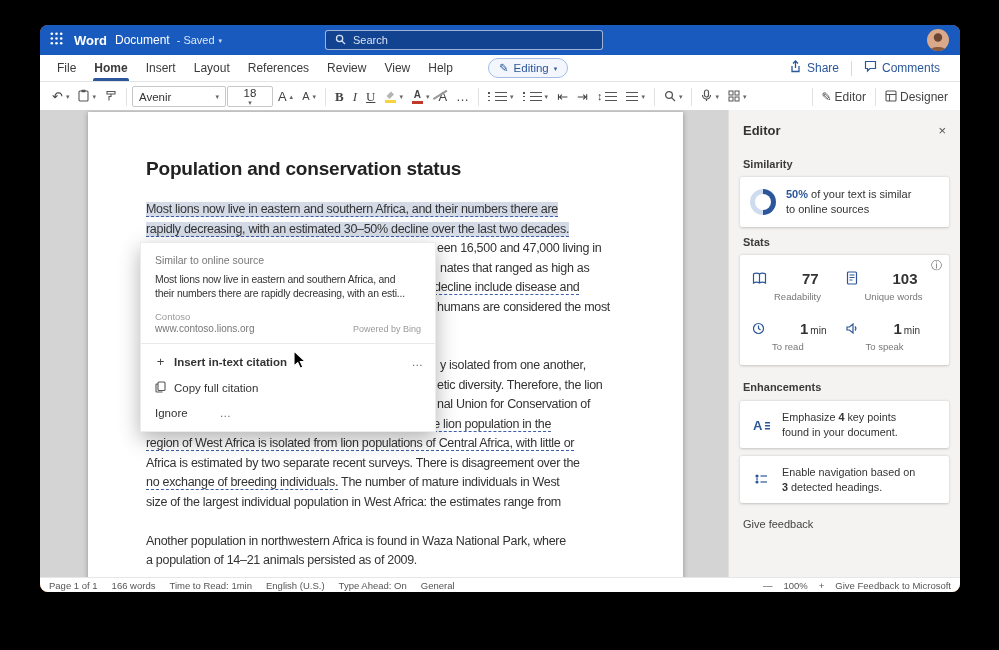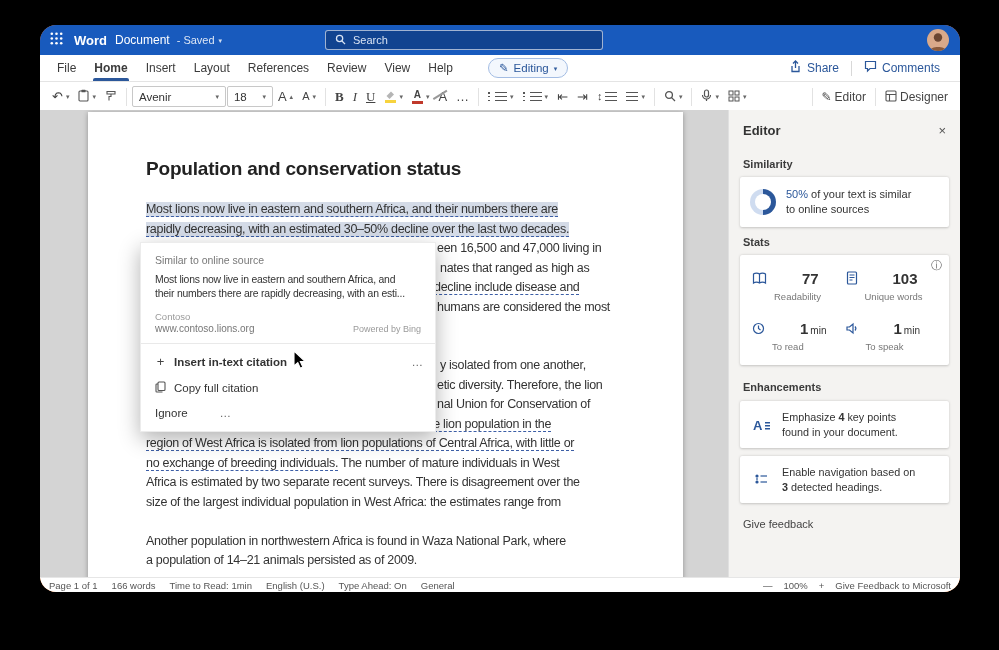--- a/index.html
+++ b/index.html
@@ -1,18 +1,18 @@
 <!DOCTYPE html>
 <html><head>
 <meta charset="utf-8">
 <style>
   html,body{margin:0;padding:0;width:999px;height:650px;background:#000;overflow:hidden;
     font-family:"Liberation Sans",sans-serif;-webkit-font-smoothing:antialiased;}
   .window{position:absolute;left:40px;top:25px;width:920px;height:567px;background:#f97316;
-    border-radius:16px;overflow:hidden;box-shadow:0 10px 40px rgba(0,0,0,.65);}
+    border-radius:8px;overflow:hidden;box-shadow:0 10px 40px rgba(0,0,0,.65);}
 
   
   .titlebar{height:30px;background:#185abd;display:flex;align-items:center;color:#fff;position:relative;}
   .waffle{width:32px;height:30px;display:flex;align-items:center;justify-content:center;cursor:pointer;}
   .tb-app{font-size:13px;font-weight:700;margin-left:2px;}
   .tb-doc{font-size:12px;margin-left:8px;}
   .tb-saved{font-size:11px;margin-left:7px;opacity:.85;display:flex;align-items:center;gap:4px;}
   .chev{font-size:7px;line-height:1;opacity:.95;}
   .searchbox{position:absolute;left:285px;top:5px;width:278px;height:20px;box-sizing:border-box;
     background:rgba(7,32,70,.38);border:1px solid rgba(255,255,255,.6);border-radius:3px;
@@ -32,21 +32,21 @@
   .mb-btn{display:flex;align-items:center;gap:5px;padding:0 12px;font-size:12px;cursor:pointer;}
   .mb-sep{width:1px;height:15px;background:#d8d8d8;}
 
   
   .toolbar{height:29px;display:flex;align-items:center;gap:1px;padding:0 8px;border-bottom:1px solid #d9d9d9;
     color:#444;font-size:12px;background:#fff;}
   .tbtn{display:flex;align-items:center;gap:3px;padding:2px 4px;border-radius:2px;cursor:pointer;line-height:1;}
   .tsep{width:1px;height:18px;background:#e2e2e2;margin:0 4px;flex:none;}
   .select{border:1px solid #c8c8c8;border-radius:2px;height:19px;display:flex;align-items:center;
     padding:0 6px;justify-content:space-between;font-size:11.5px;background:#fff;cursor:pointer;color:#333;}
-  .fontsel{width:80px;} .sizesel{width:32px;}
+  .fontsel{width:80px;} .sizesel{width:32px;flex-direction:column;}
   .glyph{font-size:13px;line-height:1;}
   .serif-b{font-family:"Liberation Serif",serif;font-weight:700;font-size:13px;}
   .serif-i{font-family:"Liberation Serif",serif;font-style:italic;font-size:13px;}
   .serif-u{font-family:"Liberation Serif",serif;text-decoration:underline;font-size:13px;}
   .stack{display:flex;flex-direction:column;align-items:center;line-height:1;gap:1px;}
   .abar{width:11px;height:3px;}
   .tiny{font-size:7px;line-height:1;color:#666;}
   .clearfmt{position:relative;}
   .clearfmt::after{content:"";position:absolute;left:-2px;top:6px;width:16px;height:1.5px;background:#999;transform:rotate(-32deg);}
   .ic-lines{width:12px;height:9px;background:repeating-linear-gradient(to bottom,#555 0 1.2px,transparent 1.2px 3.9px);}
@@ -89,21 +89,21 @@
   .p-head{display:flex;justify-content:space-between;align-items:center;padding:13px 3px 11px 3px;}
   .p-title{font-size:13px;font-weight:700;}
   .p-close{color:#555;font-size:13px;cursor:pointer;line-height:1;}
   .p-label{font-size:11px;font-weight:700;color:#3b3b3b;margin:9px 3px 7px 3px;}
   .card{background:#fff;box-shadow:0 .5px 2.5px rgba(0,0,0,.2);border-radius:2px;padding:10px;
     display:flex;gap:10px;align-items:center;}
   .donut{width:26px;height:26px;border-radius:50%;background:conic-gradient(#2b579a 0 50%,#cfdcf0 50% 100%);
     position:relative;flex:none;}
   .donut::after{content:"";position:absolute;inset:5px;background:#fff;border-radius:50%;}
   .sim-text{font-size:11px;line-height:15px;}
-  .sim-pct{color:#2b579a;font-weight:400;text-align:center;}
+  .sim-pct{color:#2b579a;font-weight:700;text-align:center;}
   .strip{margin-top:6px;background:#ebe9e6;display:flex;justify-content:space-between;align-items:center;
     padding:7px 10px;font-size:11px;border-radius:1px;}
   .strip-count{color:#2b579a;font-weight:700;cursor:pointer;}
   .stats-card{display:block;position:relative;padding:15px 10px 13px 12px;}
   .stats-grid{display:grid;grid-template-columns:1fr 1fr;row-gap:18px;}
   .stat{display:flex;gap:7px;align-items:flex-start;}
   .stat-icon{margin-top:1px;flex:none;}
   .stat-num{font-size:15px;font-weight:700;color:#333;line-height:15px;margin-left:28px;}
   .stat-unit{font-size:10px;font-weight:400;margin-left:2px;}
   .stat-label{font-size:9.5px;color:#777;margin-top:3px;}
@@ -356,22 +356,22 @@
         <div class="ln ml294"><span>nates that ranged as high as</span></div>
         <div class="ln ml288"><span class="dash">decline include disease and</span></div>
         <div class="ln ml291"><span>humans are considered the most</span></div>
         <div class="ln"></div>
         <div class="ln"></div>
         <div class="ln ml294"><span>y isolated from one another,</span></div>
         <div class="ln ml291"><span>etic diversity. Therefore, the lion</span></div>
         <div class="ln ml291"><span>nal Union for Conservation of</span></div>
         <div class="ln"><span>Nature, while the Asiatic subspecies is endangered. </span><span class="dash">The lion population in the</span></div>
         <div class="ln"><span class="dash">region of West Africa is isolated from lion populations of Central Africa, with little or</span></div>
+        <div class="ln"><span>Africa is estimated by two separate recent surveys. There is disagreement over the</span></div>
         <div class="ln"><span class="dash">no exchange of breeding individuals.</span><span> The number of mature individuals in West</span></div>
-        <div class="ln"><span>Africa is estimated by two separate recent surveys. There is disagreement over the</span></div>
         <div class="ln"><span>size of the largest individual population in West Africa: the estimates range from</span></div>
         <div class="ln"></div>
         <div class="ln"><span>Another population in northwestern Africa is found in Waza National Park, where</span></div>
         <div class="ln"><span>a population of 14–21 animals persisted as of 2009.</span></div>
       </div>
 
       <div class="popup">
         <div class="pp-top">
           <div class="pp-header">Similar to online source</div>
           <div class="pp-quote">

